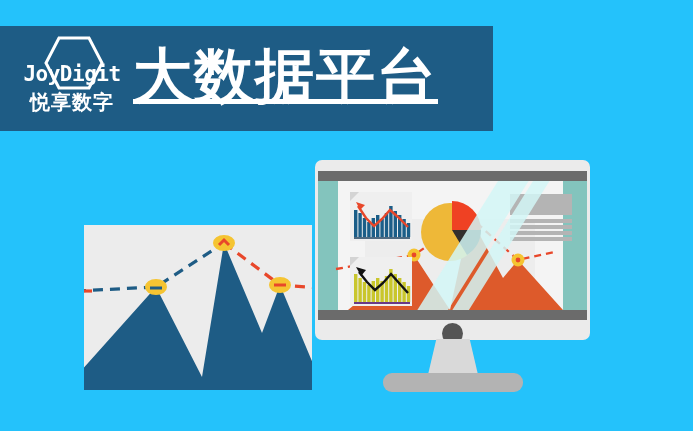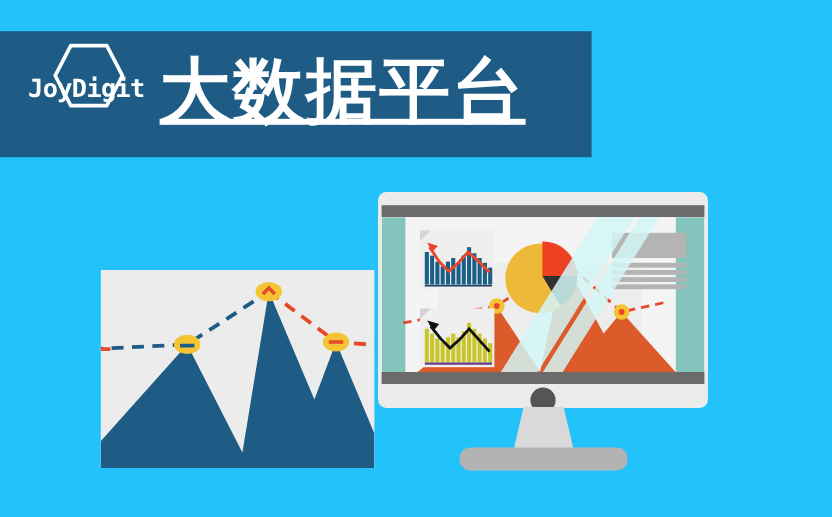--- a/index.html
+++ b/index.html
@@ -213,20 +213,21 @@
 
 <div id="banner">
 
   <div class="header-bar"></div>
 
   <div class="logo-block nb">
     <svg class="logo-hex" viewBox="0 0 60 54">
       <polygon points="15,2 45,2 58,27 45,52 15,52 2,27" fill="none" stroke="#ffffff" stroke-width="3"></polygon>
     </svg>
     <div class="logo-wordmark">JoyDigit</div>
+    <div class="logo-sub">悦享数字</div>
   </div>
 
   <div class="main-title nb">大数据平台</div>
 
   <div class="left-panel">
     <svg width="228" height="165" viewBox="0 0 228 165">
 
       <polygon points="-20,165 72,62 118,152 140,18 178,108 196,60 240,165" fill="#1e5c85"></polygon>
 
       <polyline points="-8,66 72,62 140,18" fill="none" stroke="#1e5c85" stroke-width="3.2" stroke-dasharray="10 7" stroke-linecap="butt"></polyline>

